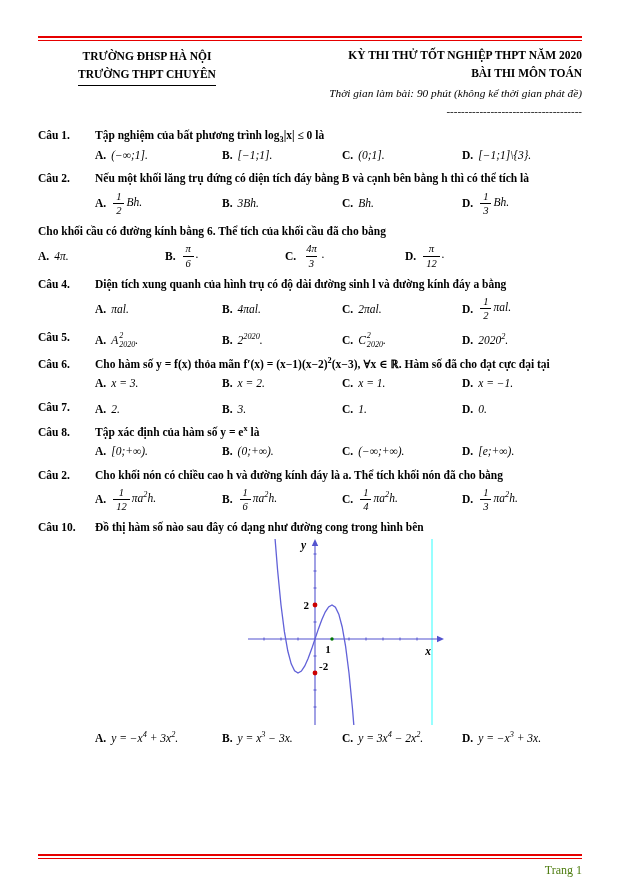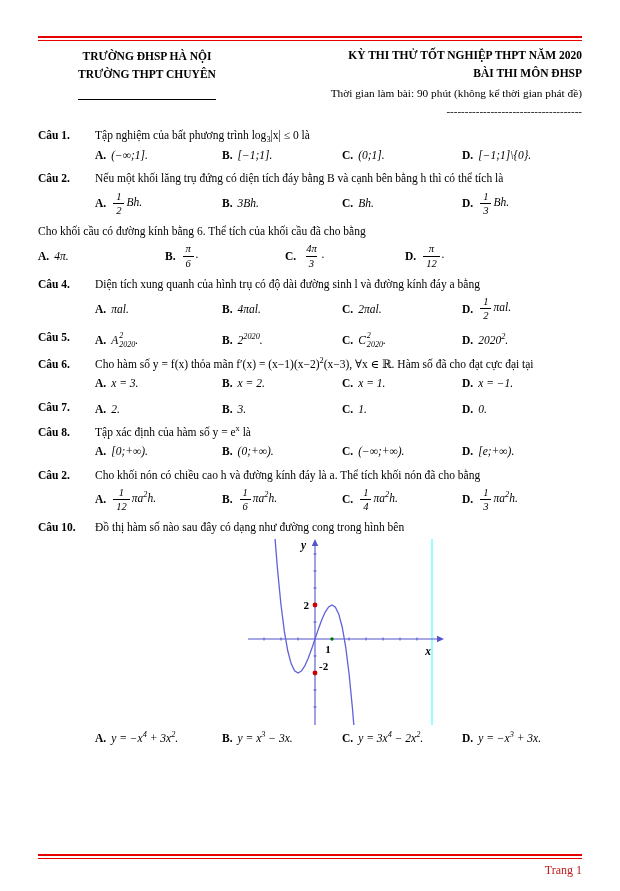--- a/index.html
+++ b/index.html
@@ -4,66 +4,66 @@
 <style>
   html,body{margin:0;padding:0;background:#888;}
   body{width:620px;height:891px;background:#ffffff;overflow:hidden;
        font-family:"Liberation Serif","DejaVu Serif",serif;font-size:11.5px;color:#000;}
   .page{box-sizing:border-box;width:620px;height:891px;padding:36px 38px 14px 38px;
         display:flex;flex-direction:column;}
   .rule{height:2px;border-top:2px solid #e60000;border-bottom:1px solid #e60000;}
   
   .header{display:flex;margin-top:6px;margin-bottom:7px;}
   .h-left{width:218px;text-align:center;font-weight:bold;line-height:1.6;}
-  .h-left .u{display:inline-block;border-bottom:1.2px solid #000;padding-bottom:15px;}
+  .h-left .u{display:inline-block;border-bottom:1.2px solid #000;padding-bottom:1px;}
   .h-right{flex:1;text-align:right;line-height:1.55;}
   .h-right .b{font-weight:bold;}
-  .h-time{font-size:11.3px;margin-top:2px;}
+  .h-time{font-style:italic;font-size:11.3px;margin-top:2px;}
   .h-dashes{font-size:11px;margin-top:1px;}
   
   .questions{flex:1 1 auto;}
   .q{display:flex;margin-bottom:6.5px;}
   .q-label{width:57px;flex:0 0 57px;font-weight:bold;line-height:1.45;}
   .q-body{flex:1;}
-  .q-text{line-height:1.45;}
+  .q-text{line-height:1.45;font-weight:bold;}
   .answers{display:grid;grid-template-columns:127px 120px 120px 1fr;margin-top:2.5px;
            line-height:1.45;}
   .ans{display:flex;align-items:center;}
   .letter{font-weight:bold;padding-right:5px;}
   .am{font-style:italic;}
   
   sup,sub{font-size:0.72em;line-height:1;}
   .frac{display:inline-flex;flex-direction:column;align-items:center;vertical-align:middle;
         line-height:1.05;font-size:0.92em;margin:1px 2px;}
   .frac .num{padding:0 3px 1px 3px;}
   .frac .den{border-top:1px solid #000;padding:1px 3px 0 3px;}
   .supsub{display:inline-flex;flex-direction:column;align-items:flex-start;vertical-align:middle;
           line-height:1.1;font-size:0.7em;margin-left:1px;}
   
   .figure{margin:3px 0 2px 145px;width:210px;}
   .fig-num{font-family:"Liberation Serif",serif;font-weight:bold;font-size:11px;}
   .fig-var{font-family:"Liberation Serif",serif;font-style:italic;font-weight:bold;font-size:11.5px;}
   
-  .page-num{text-align:right;color:#b91c1c;font-size:12px;margin-top:4px;line-height:1.2;}
+  .page-num{text-align:right;color:#4d7c0f;font-size:12px;margin-top:4px;line-height:1.2;}
 </style>
 </head>
 <body>
 
 <div class="page">
 
   <div class="rule"></div>
 
   <div class="header">
     <div class="h-left">
       <div>TRƯỜNG ĐHSP HÀ NỘI</div>
       <div><span class="u">TRƯỜNG THPT CHUYÊN</span></div>
     </div>
     <div class="h-right">
       <div class="b">KỲ THI THỬ TỐT NGHIỆP THPT NĂM 2020</div>
-      <div class="b">BÀI THI MÔN ĐHSP</div>
+      <div class="b">BÀI THI MÔN TOÁN</div>
       <div class="h-time">Thời gian làm bài: 90 phút (không kể thời gian phát đề)</div>
       <div class="h-dashes">-------------------------------------</div>
     </div>
   </div>
 
   <div class="questions">
     <div id="qlist">
         <div class="q">
           <div class="q-label">Câu 1.</div>
           <div class="q-body">
@@ -76,21 +76,21 @@
               <div class="ans">
                 <span class="letter">B.</span>
                 <span class="am">[−1;1].</span>
               </div>
               <div class="ans">
                 <span class="letter">C.</span>
                 <span class="am">(0;1].</span>
               </div>
               <div class="ans">
                 <span class="letter">D.</span>
-                <span class="am">[−1;1]\{0}.</span>
+                <span class="am">[−1;1]\{3}.</span>
               </div>
             </div>
           </div>
         </div>
         <div class="q">
           <div class="q-label">Câu 2.</div>
           <div class="q-body">
             <div class="q-text">Nếu một khối lăng trụ đứng có diện tích đáy bằng B và cạnh bên bằng h thì có thể tích là</div>
             <div class="answers">
               <div class="ans">

